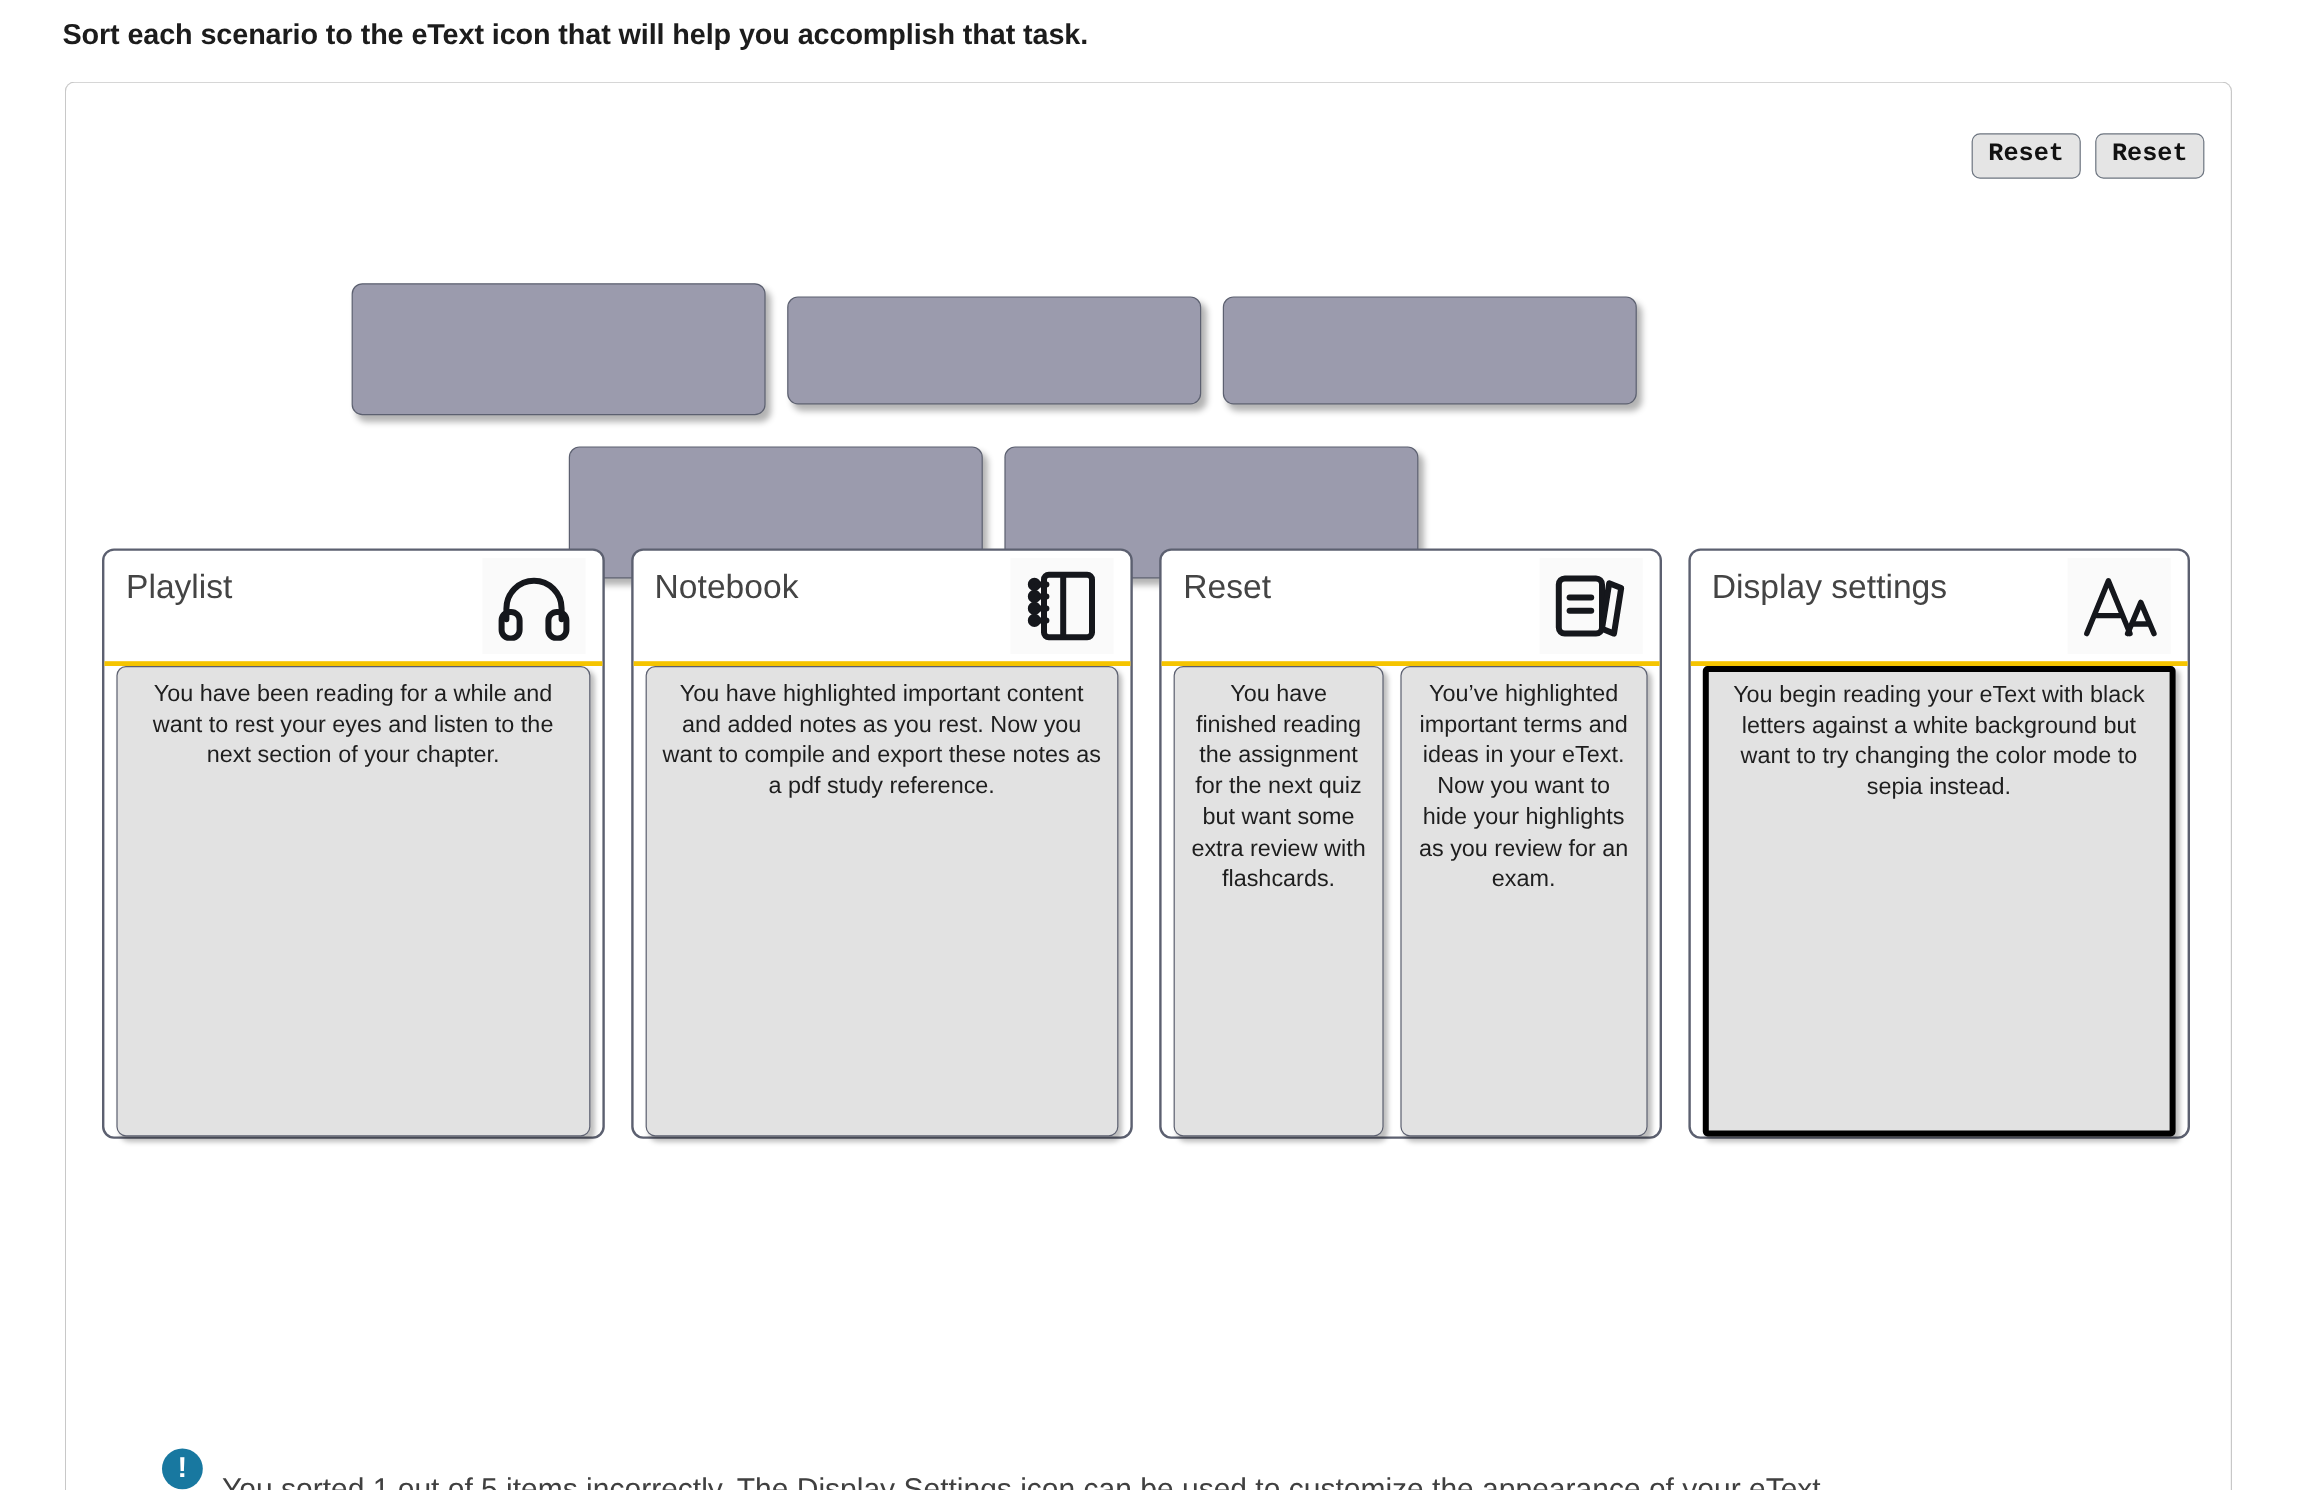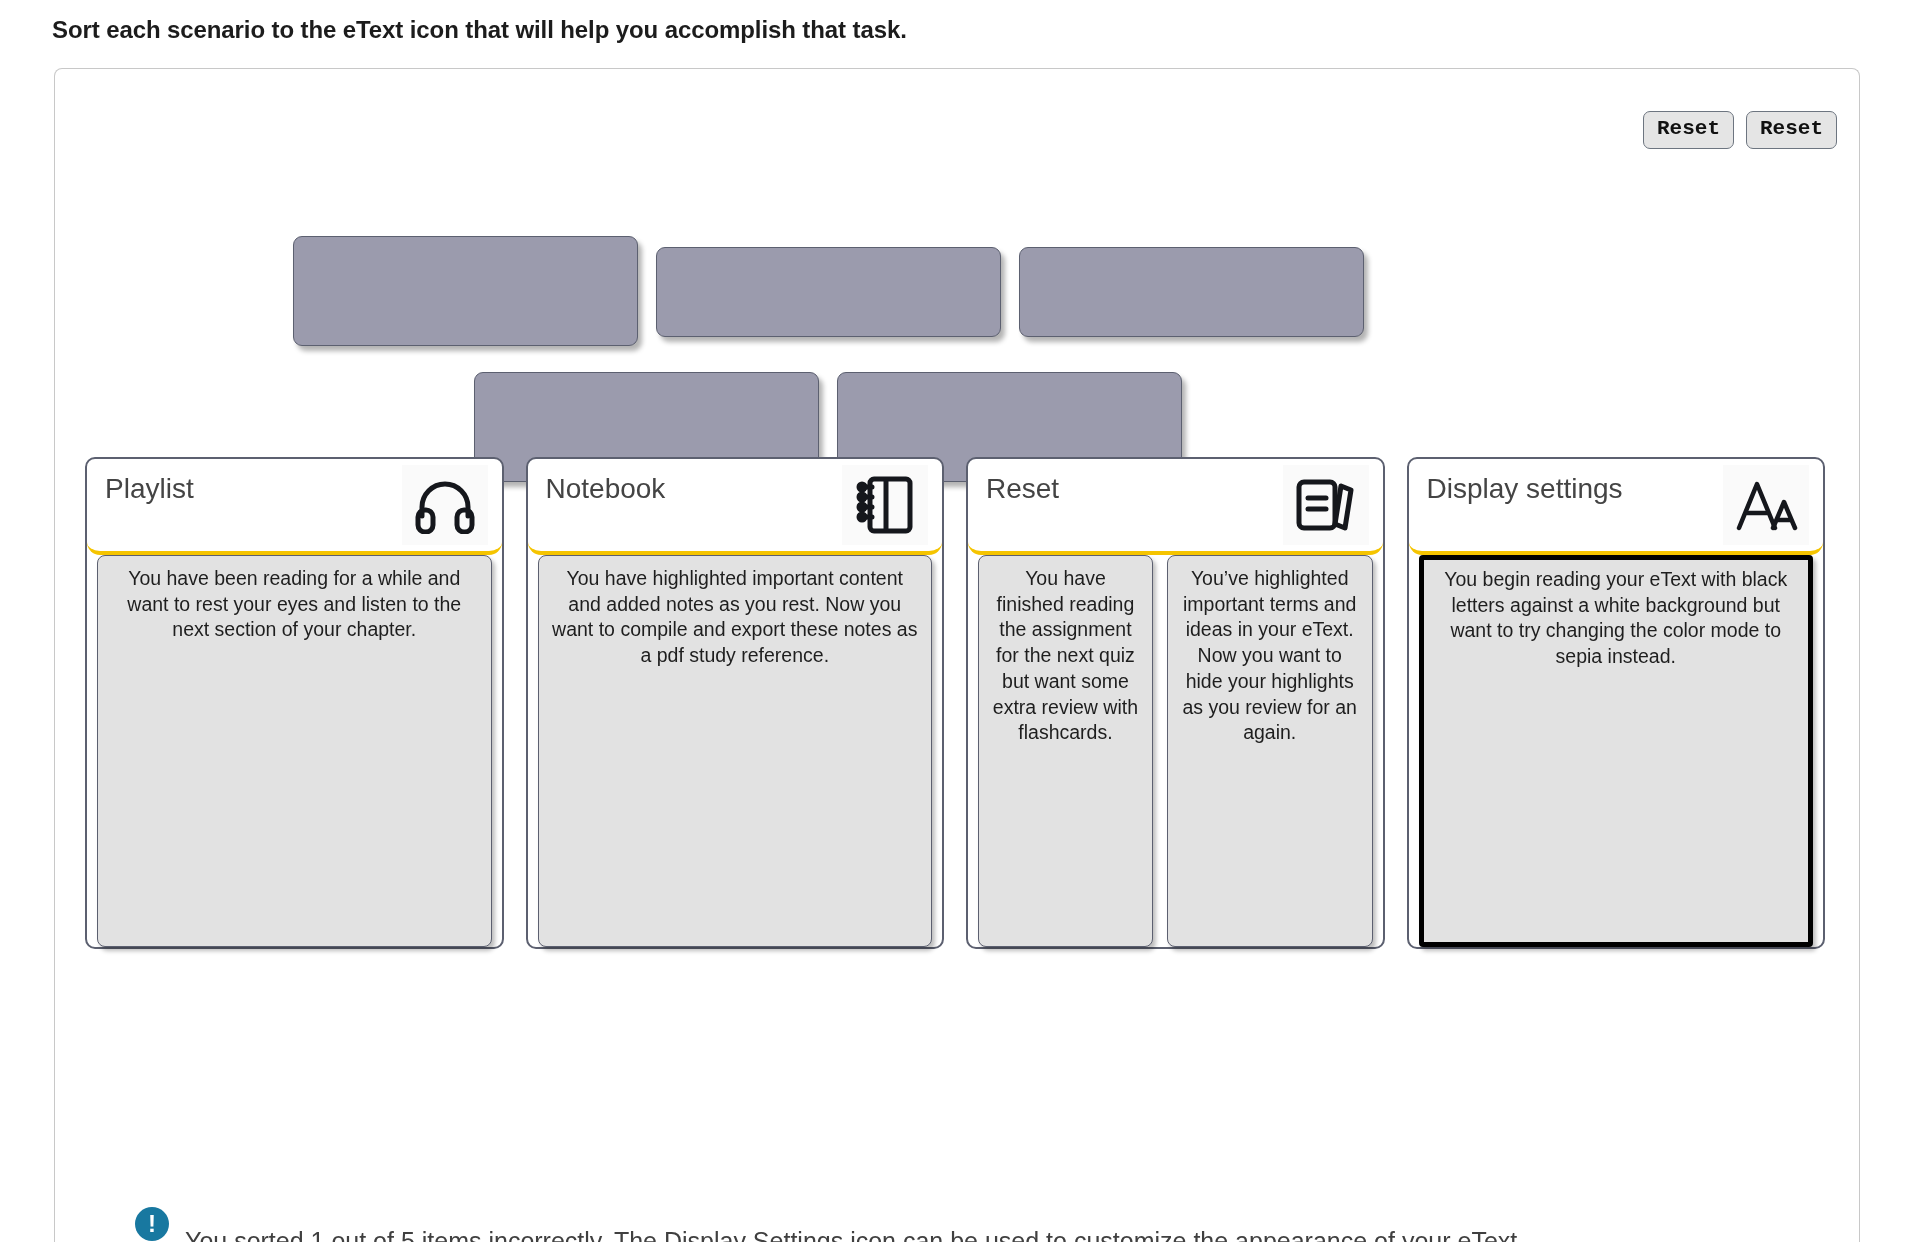--- a/index.html
+++ b/index.html
@@ -82,21 +82,20 @@
     border-radius: 10px;
     position: relative;
     display: flex;
     flex-direction: column;
   }
   .card-head {
     height: 96px;
     position: relative;
     border-bottom: 4px solid #f5c400;
     flex: 0 0 auto;
-    border-radius: 13px;
   }
   .card-title {
     position: absolute;
     left: 18px; top: 14px;
     font-size: 28px;
     color: #444444;
   }
   .card-icon {
     position: absolute;
     right: 14px; top: 6px;
@@ -229,21 +228,21 @@
             <svg width="62" height="58" viewBox="0 0 62 58" fill="none" stroke="#15171c" stroke-width="5">
       <rect x="4" y="6" width="36" height="46" rx="5"></rect>
       <line x1="13" y1="22" x2="31" y2="22" stroke-linecap="round"></line>
       <line x1="13" y1="33" x2="31" y2="33" stroke-linecap="round"></line>
       <path d="M46 10 L56 14 L50 52 L40 48 Z" stroke-linejoin="round"></path>
     </svg>
           </div>
         </div>
         <div class="card-body">
           <div class="scenario">You have finished reading the assignment for the next quiz but want some extra review with flashcards.</div>
-          <div class="scenario">You’ve highlighted important terms and ideas in your eText. Now you want to hide your highlights as you review for an again.</div>
+          <div class="scenario">You’ve highlighted important terms and ideas in your eText. Now you want to hide your highlights as you review for an exam.</div>
         </div>
       </div>
       <div class="card">
         <div class="card-head" style="border-bottom-color: rgb(245, 196, 0);">
           <div class="card-title">Display settings</div>
           <div class="card-icon">
             <svg width="66" height="58" viewBox="0 0 66 58" fill="none" stroke="#15171c" stroke-width="4.5">
       <path d="M6 52 L24 8 L42 52" stroke-linecap="round" stroke-linejoin="round"></path>
       <line x1="14" y1="37" x2="34" y2="37" stroke-linecap="round"></line>
       <path d="M40 52 L51 26 L62 52" stroke-linecap="round" stroke-linejoin="round"></path>

